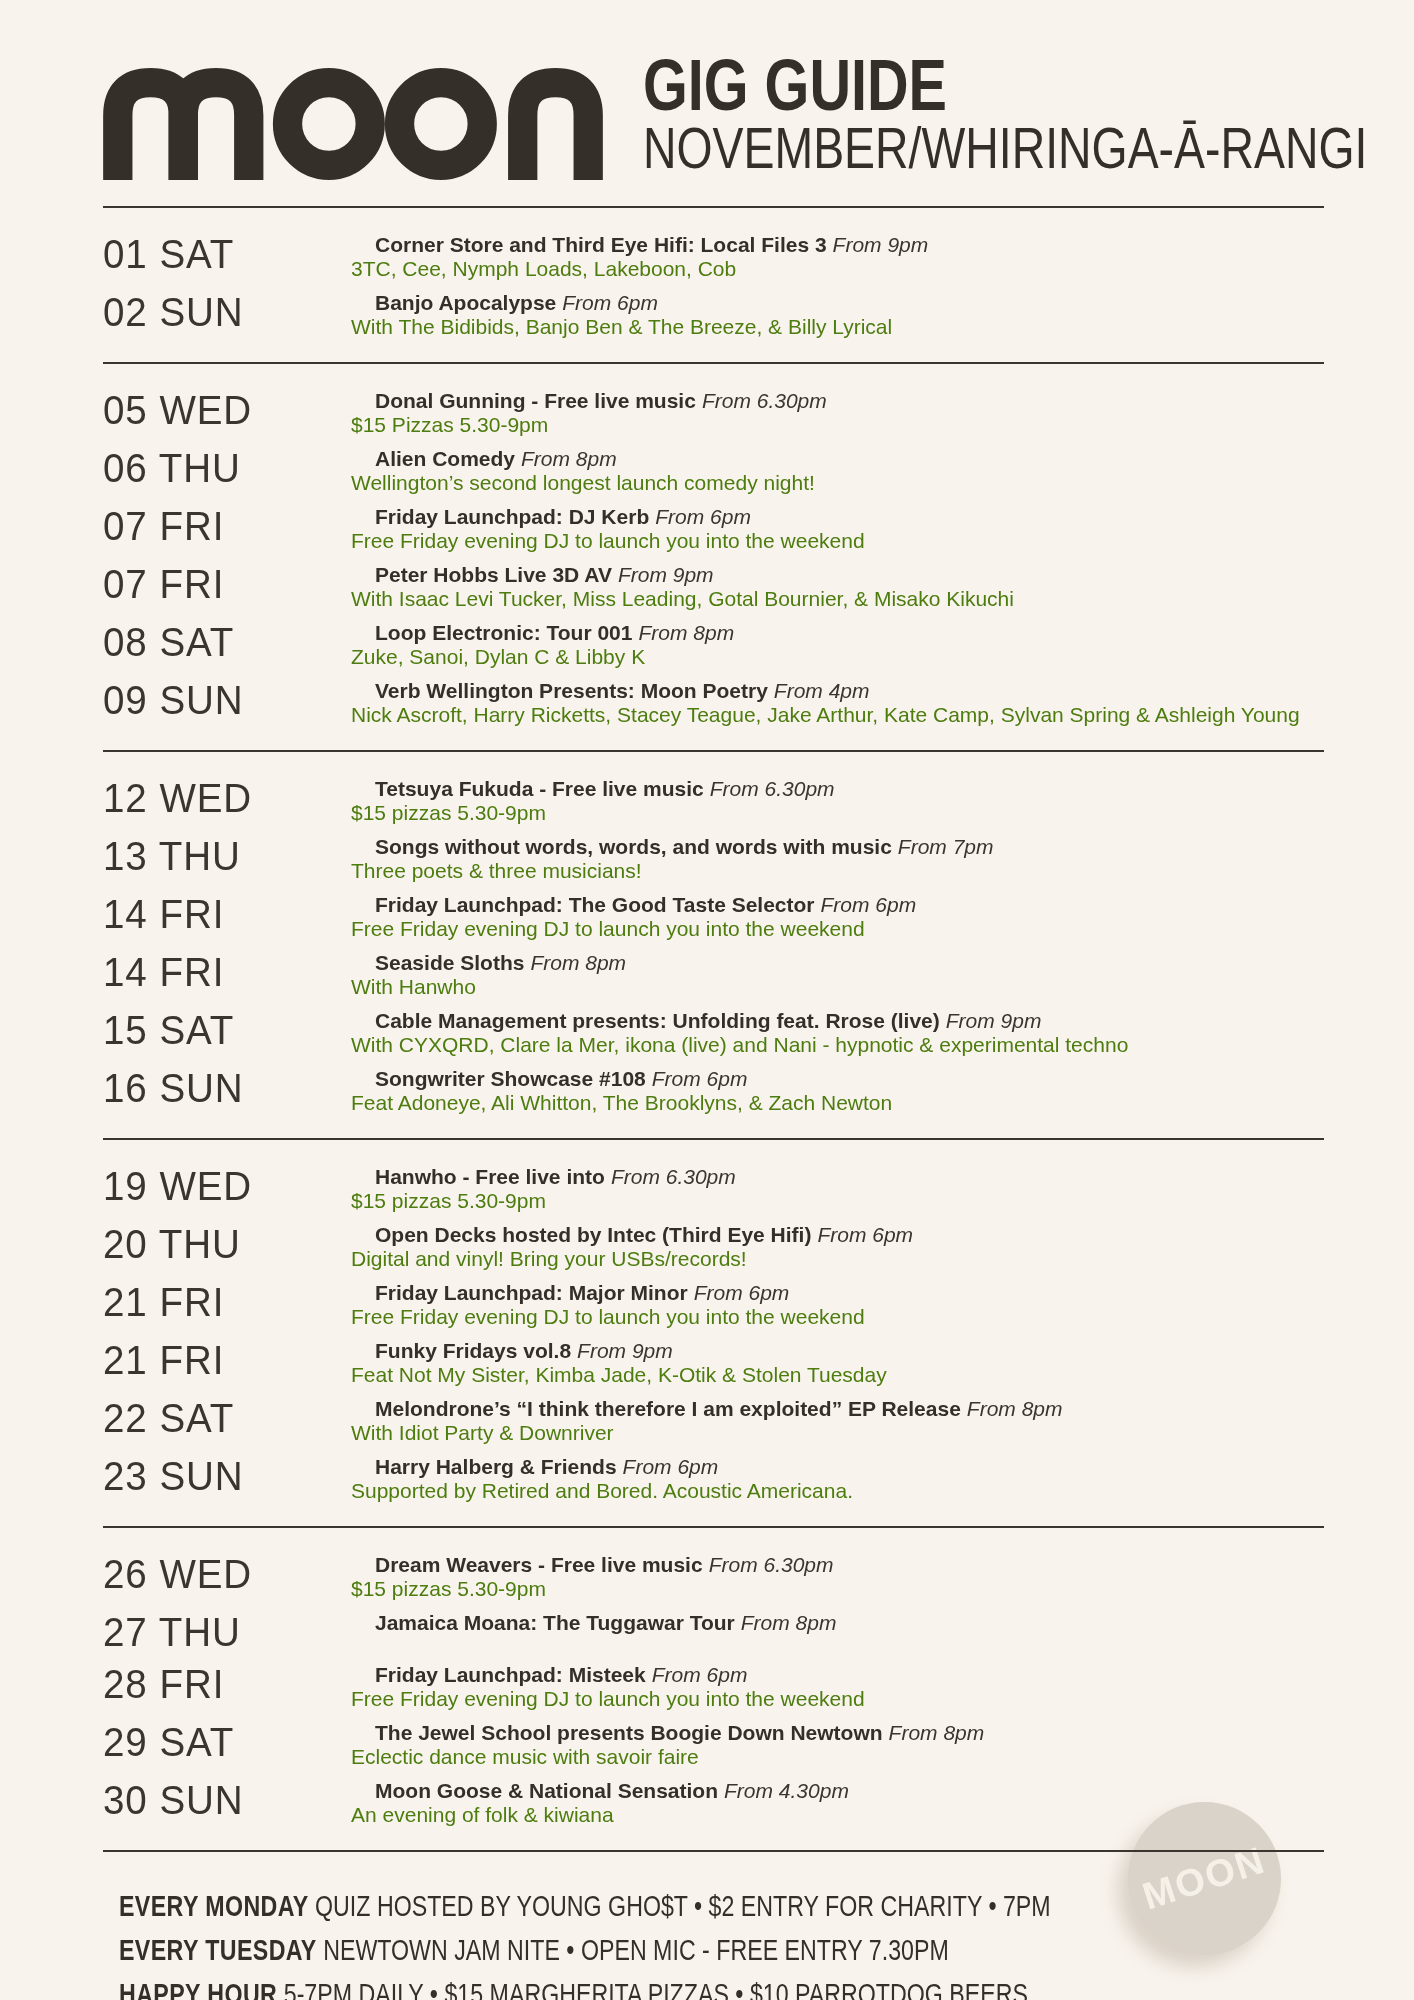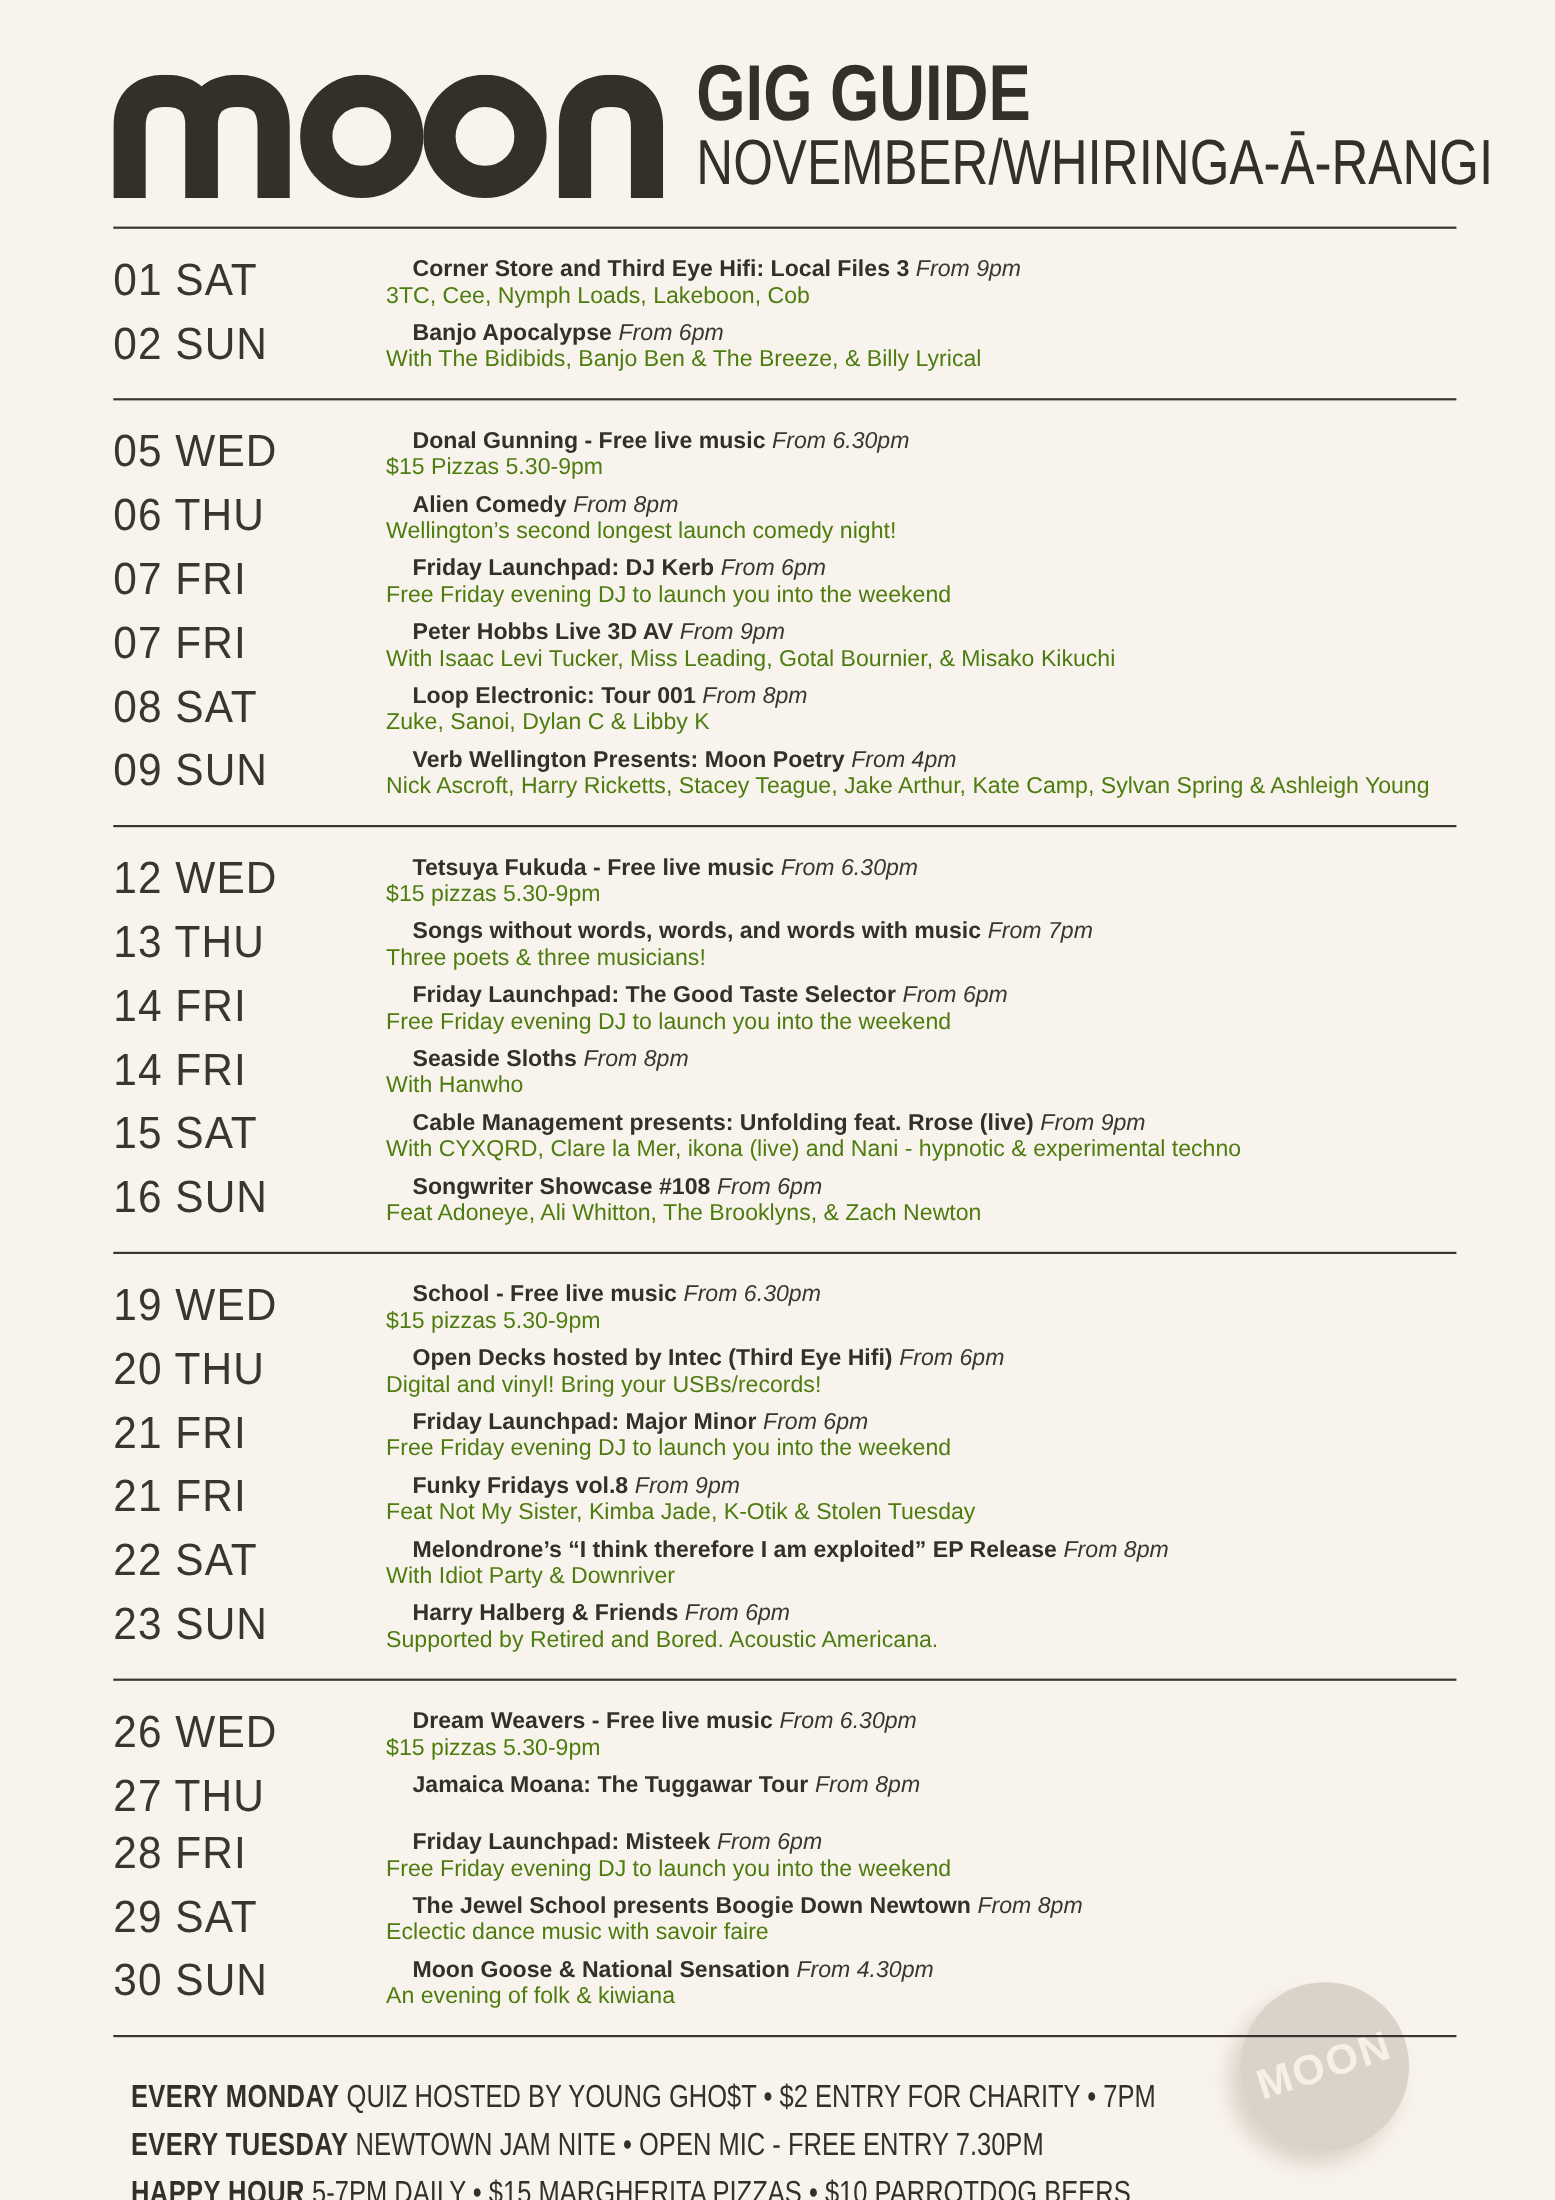--- a/index.html
+++ b/index.html
@@ -11,21 +11,21 @@
     overflow:hidden;
     position:relative;
   }
   .page {
     position:relative;
     z-index:1;
     padding:52px 90px 0 103px;
     width:1414px;
   }
   
-  .header { display:flex; align-items:flex-end; gap:30px; }
+  .header { display:flex; align-items:flex-end; gap:40px; }
   .logo-wrap { flex-shrink:0; }
   .logo-wrap svg { display:block; }
   .sr-only { position:absolute; width:1px; height:1px; overflow:hidden; clip:rect(0 0 0 0); }
   .titles { padding-bottom:2px; }
   .gig-title {
     font-size:72px; font-weight:bold; letter-spacing:0px;
     transform:scaleX(0.80); transform-origin:left bottom;
     line-height:66px; white-space:nowrap; color:#343029;
   }
   .month-title {
@@ -237,21 +237,21 @@
       <div class="event-detail">Feat Adoneye, Ali Whitton, The Brooklyns, &amp; Zach Newton</div>
     </div>
   </div>
       </div>
       <div class="divider"></div>
       <div class="section">
         <div class="event-row">
     <div class="event-date">19 WED</div>
     <div class="event-info">
       <div class="event-title-line">
-        <span class="event-title">School - Free live music</span><span class="event-time">From 6.30pm</span>
+        <span class="event-title">Hanwho - Free live into</span><span class="event-time">From 6.30pm</span>
       </div>
       <div class="event-detail">$15 pizzas 5.30-9pm</div>
     </div>
   </div>
         <div class="event-row">
     <div class="event-date">20 THU</div>
     <div class="event-info">
       <div class="event-title-line">
         <span class="event-title">Open Decks hosted by Intec (Third Eye Hifi)</span><span class="event-time">From 6pm</span>
       </div>

